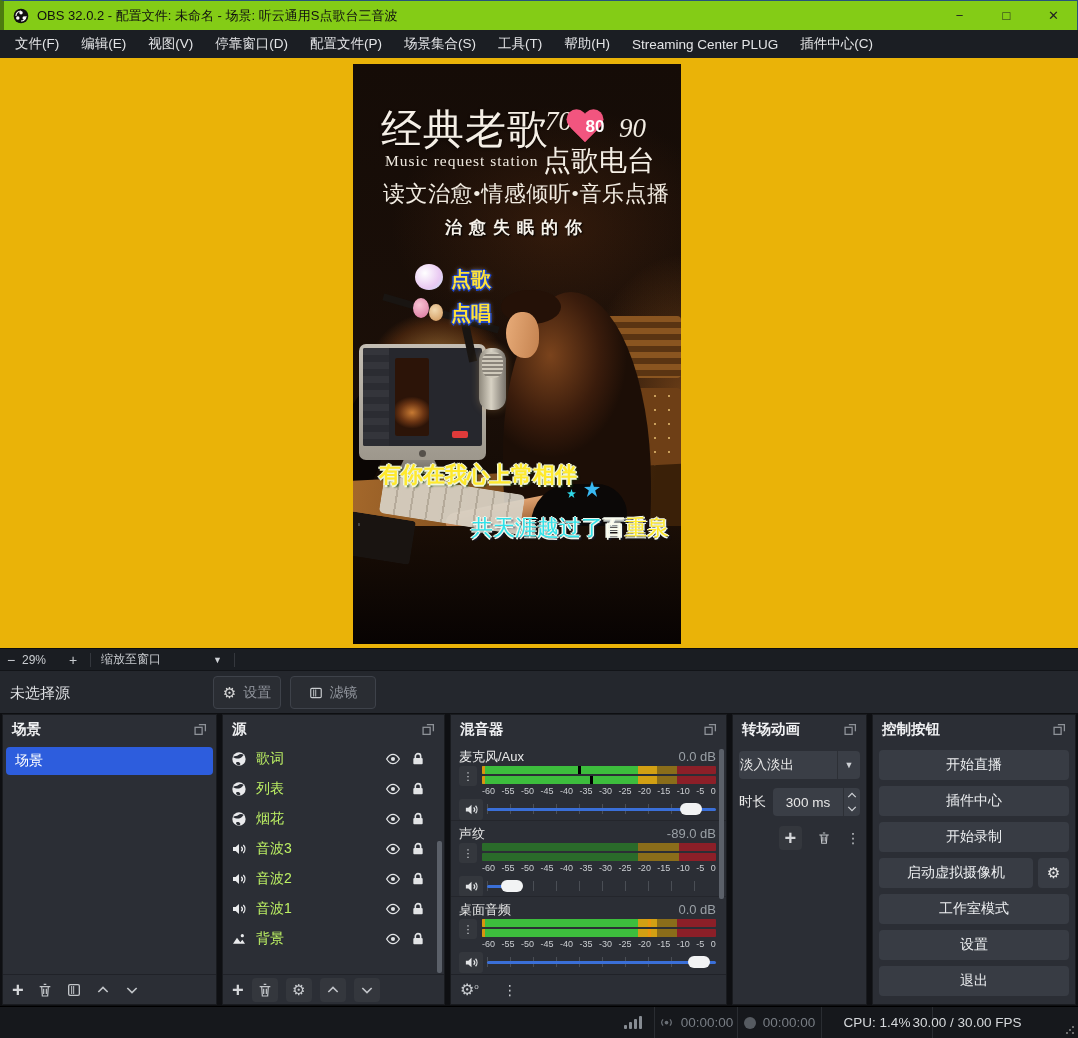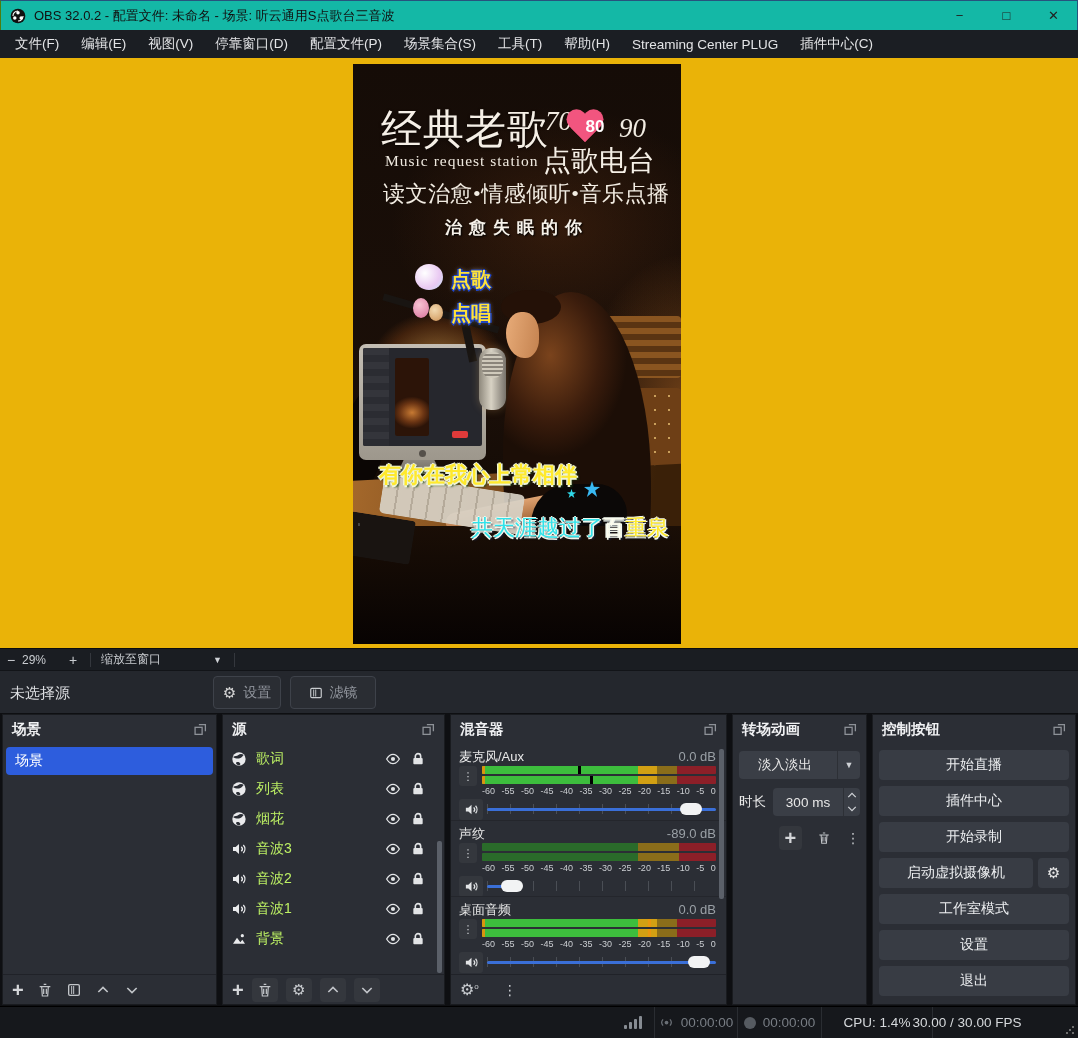--- a/index.html
+++ b/index.html
@@ -1,22 +1,22 @@
 <!DOCTYPE html>
 <html><head>
 <meta charset="utf-8">
 <style>
   *{box-sizing:border-box;margin:0;padding:0}
   html,body{width:1078px;height:1038px;overflow:hidden;background:#0e0f12;
     font-family:"Liberation Sans",sans-serif;color:#e8e8e8;position:relative}
   svg{display:block}
 
   
-  .titlebar{position:absolute;left:0;top:0;width:1078px;height:30px;background:#14b8a6;
-    color:#111;display:flex;align-items:center;border-top:1px solid #27537d;border-left:1px solid #4d7c0f;border-right:1px solid #27537d;font-size:13px}
+  .titlebar{position:absolute;left:0;top:0;width:1078px;height:30px;background:#84cc16;
+    color:#111;display:flex;align-items:center;border-top:1px solid #27537d;border-left:4px solid #4d7c0f;border-right:1px solid #27537d;font-size:13px}
   .titlebar .logo{margin:0 8px 0 9px}
   .win-btns{margin-left:auto;display:flex;height:100%}
   .win-btn{width:47px;height:100%;display:flex;align-items:center;justify-content:center;font-size:13px;color:#222}
 
   
   .menubar{position:absolute;left:0;top:30px;width:1078px;height:28px;background:#1b1e23;
     display:flex;align-items:center;padding-left:4px;font-size:13.5px;color:#e3e4e6}
   .menu-item{padding:5px 11px}
 
   
@@ -133,21 +133,21 @@
   .slider-row{display:flex;align-items:center;margin-top:1px;height:22px}
   .spk-btn{width:24px;height:21px;background:#34373d;border-radius:3px;display:flex;align-items:center;justify-content:center}
   .slider{flex:1;margin-left:4px;position:relative;height:16px}
   .slider .tickmarks{position:absolute;left:0;right:0;top:3px;height:10px;
     background:repeating-linear-gradient(90deg,#4a4e55 0 1px,transparent 1px 23px)}
   .slider .track{position:absolute;left:0;right:0;top:7px;height:3px;background:#3a6fd8;border-radius:2px}
   .handle{position:absolute;top:2px;width:22px;height:12px;border-radius:7px;background:#f2f3f4}
 
   
   .tr-select{margin:7px 6px 0 6px;height:28px;background:#3a3e46;border-radius:4px;display:flex;align-items:center;font-size:13.5px}
-  .tr-select .txt{padding-left:19px;flex:1}
+  .tr-select .txt{padding-left:1px;flex:1}
   .tr-select .arrow{width:23px;height:100%;border-left:1px solid #2d3036;display:flex;align-items:center;justify-content:center;font-size:9px;color:#cfd2d6}
   .tr-dur{display:flex;align-items:center;margin:9px 6px 0 6px;font-size:13.5px}
   .spin{margin-left:7px;height:28px;flex:1;background:#3a3e46;border-radius:4px 0 0 4px;display:flex;align-items:center;justify-content:center;font-size:13.5px}
   .spin-arrows{width:17px;height:28px;display:flex;flex-direction:column;border-left:1px solid #2d3036;background:#3a3e46;border-radius:0 4px 4px 0}
   .spin-arrows div{flex:1;display:flex;align-items:center;justify-content:center;color:#cfd2d6}
   .tr-btns{display:flex;align-items:center;margin:10px 6px 0 46px;gap:15px;color:#c2c5c9}
 
   
   .ctl-body{padding:6px}
   .ctl-btn{height:30px;margin-bottom:6px;background:#383c44;border-radius:4px;display:flex;align-items:center;justify-content:center;font-size:14px;color:#eceef0}

